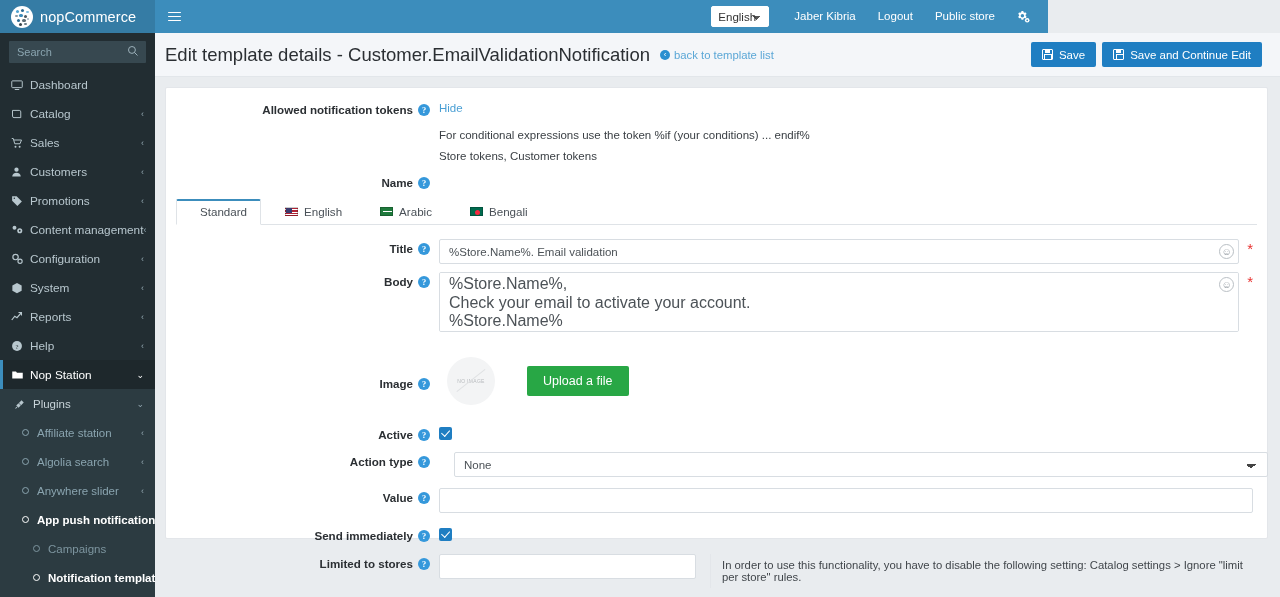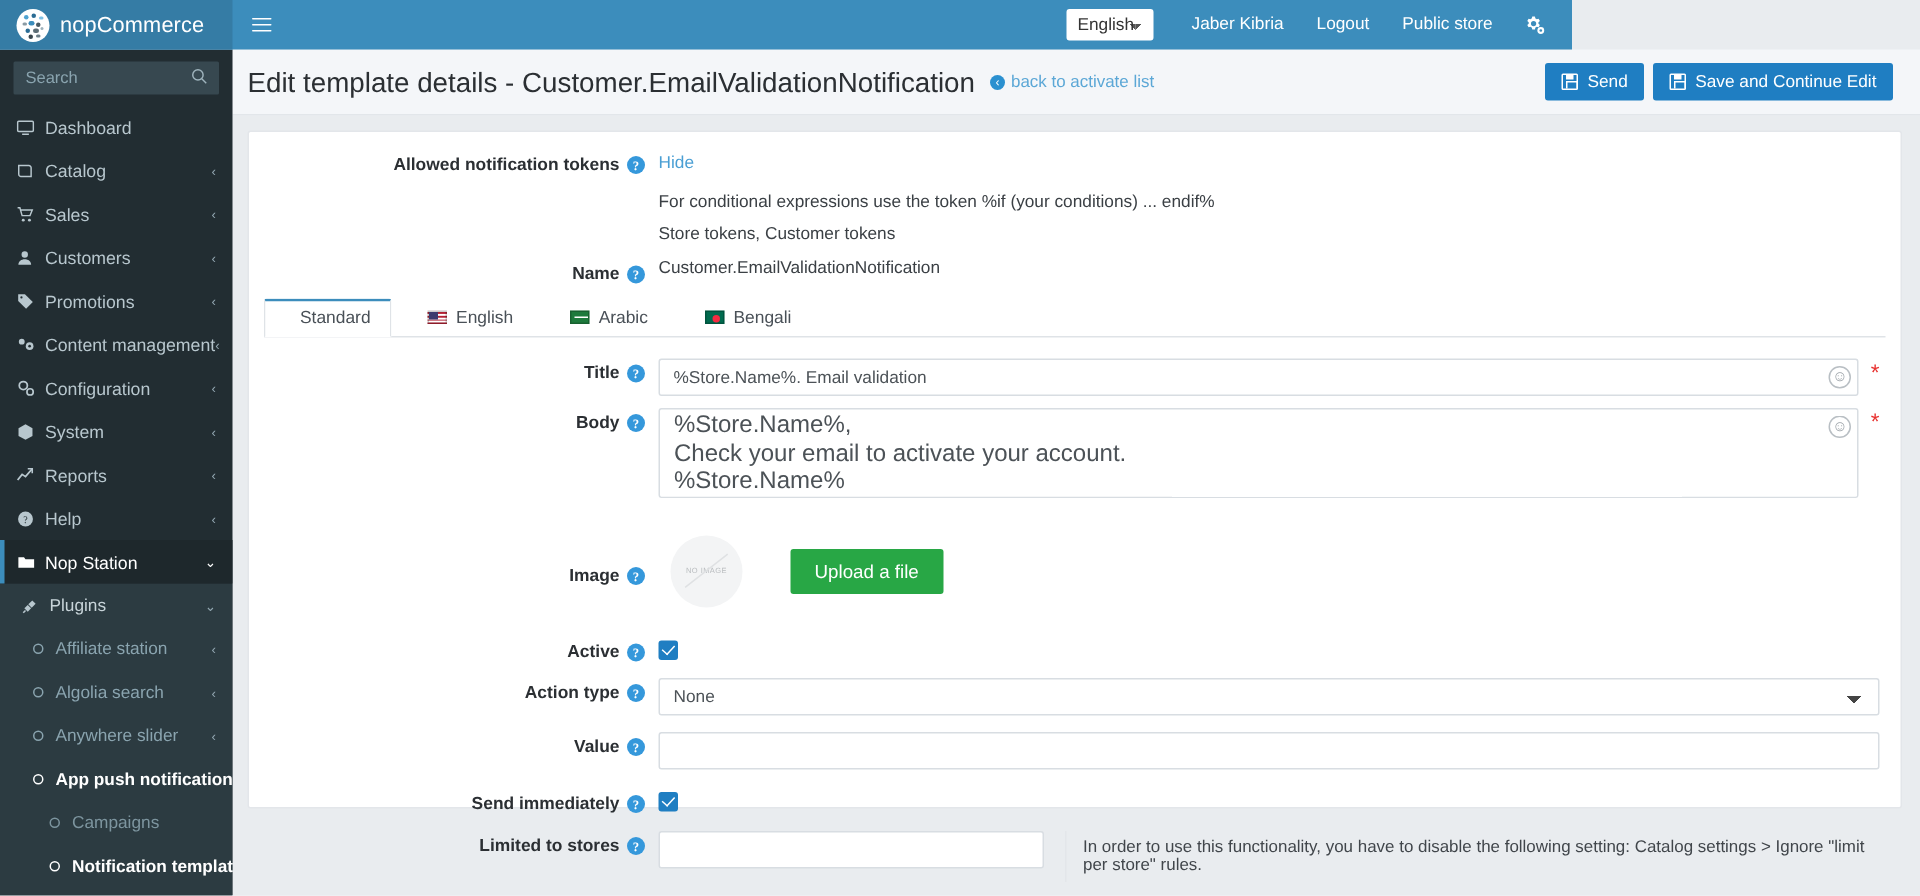--- a/index.html
+++ b/index.html
@@ -260,21 +260,21 @@
   }
 
   
   .sel {
     width: 100%; height: 25px; border: 1px solid #d8dde2; border-radius: 2px;
     font-size: 11.5px; padding: 0 9px; color: #4c5257; outline: none;
     font-family: "Liberation Sans", sans-serif; background: #fff;
     appearance: none; -webkit-appearance: none; cursor: pointer;
     background-image: linear-gradient(45deg, transparent 50%, #444 50%), linear-gradient(135deg, #444 50%, transparent 50%);
     background-position: calc(100% - 16px) 11px, calc(100% - 11px) 11px;
-    background-size: 5px 5px, 5px 5px; background-repeat: no-repeat;
+    background-size: 5px 5px, 5px 5px; background-repeat: no-repeat; margin-left: 15px;
   }
   .hint-box {
     border-left: 1px solid #e3e6ea; padding: 5px 0 5px 11px;
     font-size: 11.3px; color: #41464b; flex: 1;
   }
 </style>
 </head>
 <body>
 
 <div class="app">
@@ -494,26 +494,26 @@
       </div>
     </div>
   </div>
 
   <div class="content">
 
     <div class="page-head">
       <div class="page-title">Edit template details - Customer.EmailValidationNotification</div>
       <a class="back-link">
         <span class="back-circle">‹</span>
-        <span>back to activate list</span>
+        <span>back to template list</span>
       </a>
       <div class="head-btns">
         <button class="btn btn-primary">
           <span class="floppy"></span>
-          <span>Send</span>
+          <span>Save</span>
         </button>
         <button class="btn btn-primary">
           <span class="floppy"></span>
           <span>Save and Continue Edit</span>
         </button>
       </div>
     </div>
 
     <div class="card">
       <div class="card-body">
@@ -527,23 +527,20 @@
             <div><a class="link-blue">Hide</a></div>
             <div class="plain-text" style="margin-top:14px">For conditional expressions use the token %if (your conditions) ... endif%</div>
             <div class="plain-text" style="margin-top:9px">Store tokens, Customer tokens</div>
           </div>
         </div>
 
         <div class="form-row" style="margin-top:7px">
           <div class="lbl-col">
             <span>Name</span>
             <span class="help">?</span>
-          </div>
-          <div class="val-col">
-            <div class="plain-text">Customer.EmailValidationNotification</div>
           </div>
         </div>
 
         <div class="tabs">
           <div class="tab active">
             <span>Standard</span>
           </div>
           <div class="tab">
             <span class="flag flag-us"></span>
             <span>English</span>

